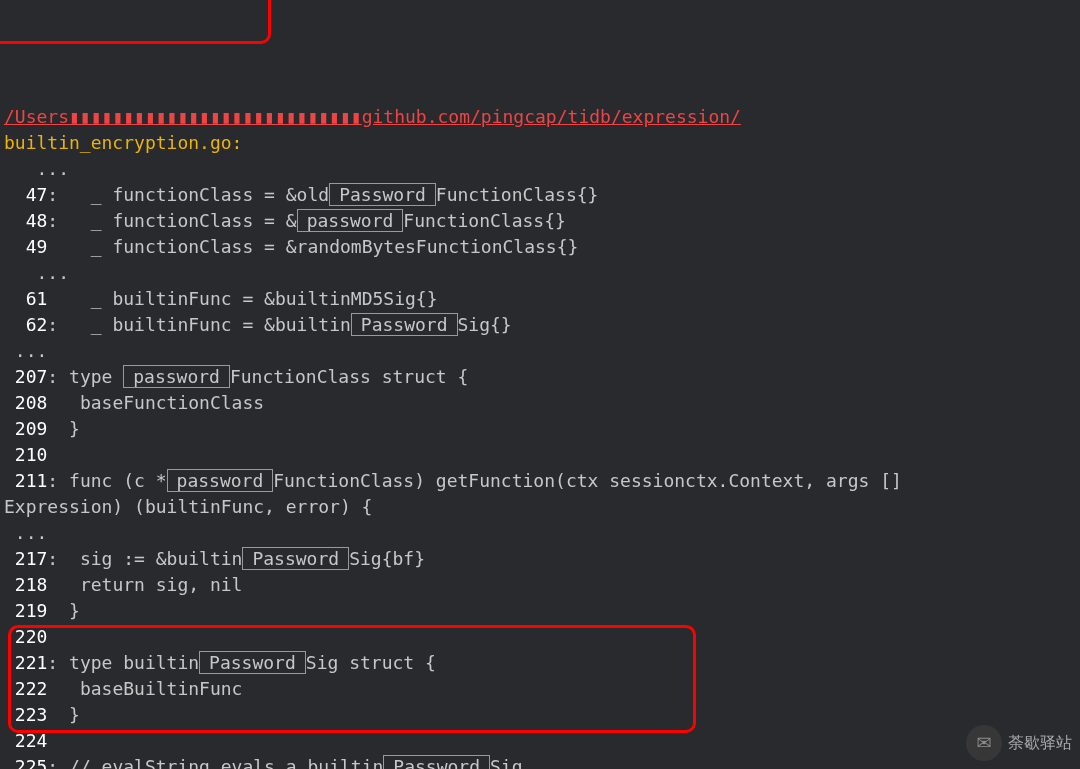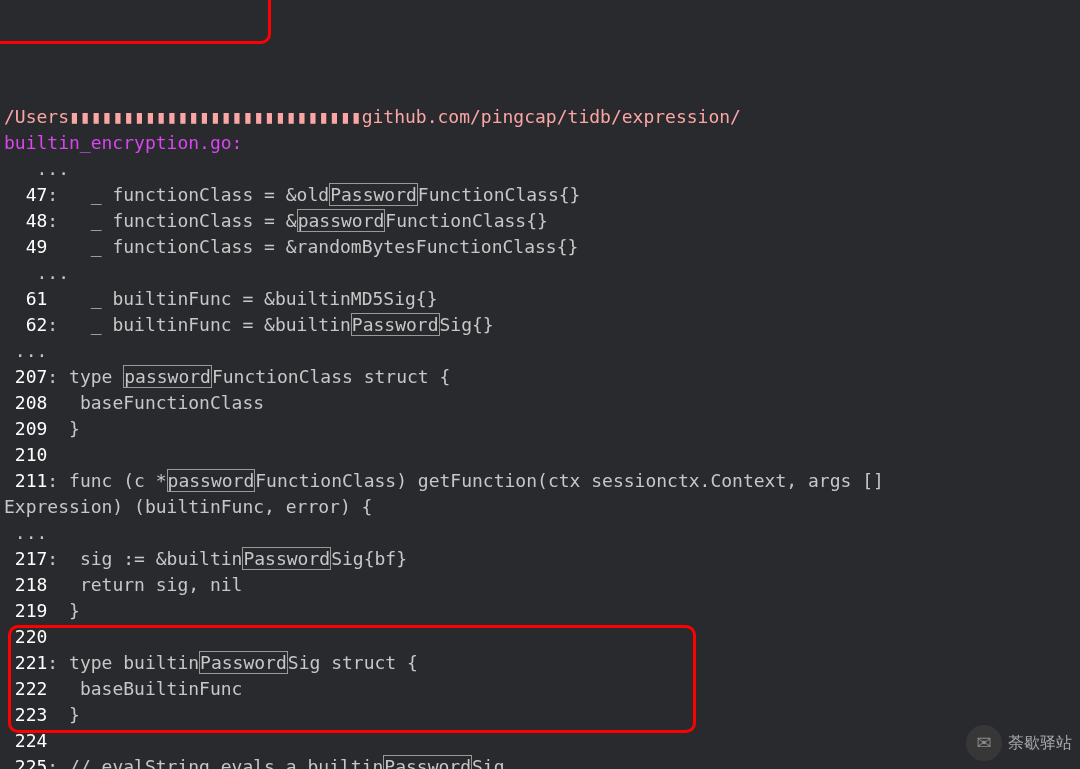--- a/index.html
+++ b/index.html
@@ -9,26 +9,26 @@
     font-family:"Menlo","Monaco","Consolas",monospace;
     font-size:18px;
     line-height:26px;
     width:1080px;
     height:769px;
     overflow:hidden;
     position:relative;
     white-space:pre;
   }
   .code { padding:0 4px; }
-  .path-line { color:#fca5a5; }
-  .filename  { color:#d946ef; }
+  .path-line { color:#ef4444;text-decoration:underline; }
+  .filename  { color:#eab308; }
   .lnum   { color:#ffffff; }
   .punct  { color:#c5c8c6; }
   .ellips { color:#c5c8c6; }
-  .hlbox  { border:1px solid #999; border-radius:0px; padding:0 0px; }
+  .hlbox  { border:1px solid #999; border-radius:0px; padding:0 9px; }
   .redbox { position:absolute; border:3px solid #ff0000; border-radius:10px;
             background:transparent; pointer-events:none; }
   .box1 { left:-10px; top:-10px; width:281px; height:54px; }
   .box2 { left:8px; top:625px; width:688px; height:108px; }
   .watermark {
     position:absolute; right:8px; bottom:8px;
     display:flex; align-items:center; gap:6px;
     color:#bdbdbd; font-family:sans-serif; font-size:16px;
     opacity:0.85;
   }

